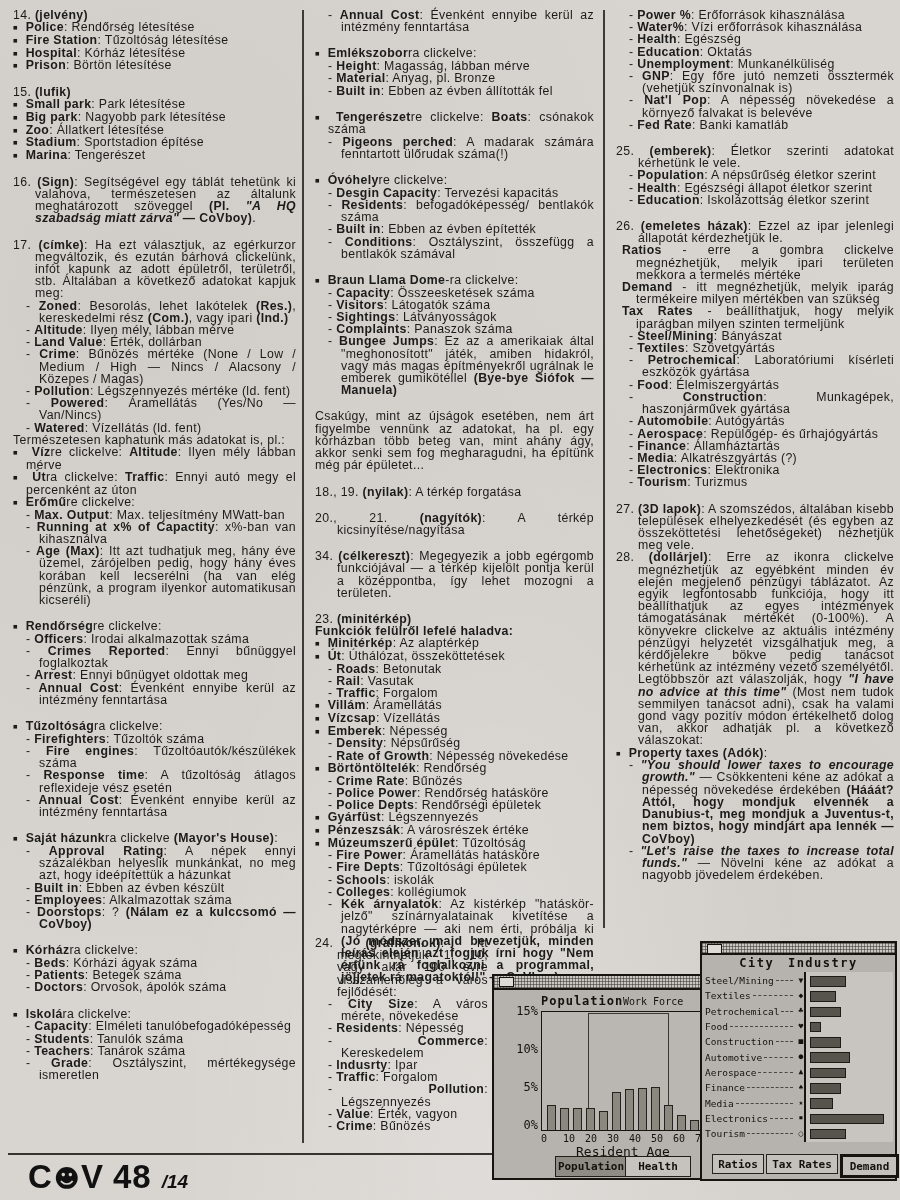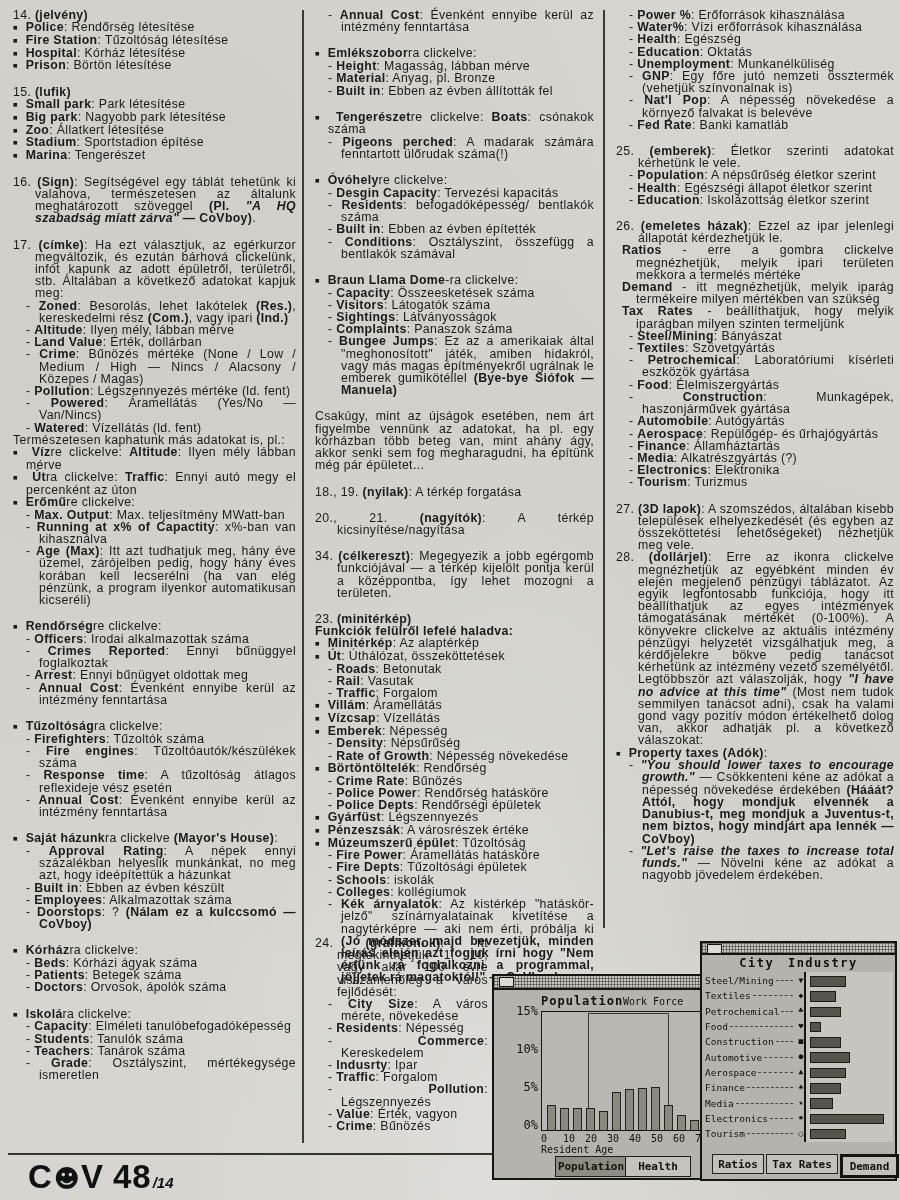--- a/index.html
+++ b/index.html
@@ -39,21 +39,21 @@
   .closebox{position:absolute;left:5px;top:1px;width:13px;height:8px;background:#dedbd6;border:1.5px solid #16140f;}
   .pop-title{position:absolute;left:47px;top:18px;font-size:12px;font-weight:700;letter-spacing:1px;}
   .wf-label{position:absolute;left:129px;top:20px;font-size:10px;white-space:nowrap;}
   .pop-plot{position:absolute;left:47px;top:35px;width:164px;height:118px;border:1.5px solid #16140f;background:#bab7b2;}
   .wf-rect{position:absolute;left:46px;top:1px;bottom:0;width:79px;border:1.5px solid #3a3833;border-bottom:none;}
   .pop-bars{position:absolute;left:0;right:0;top:0;bottom:0;display:flex;align-items:flex-end;padding-left:5px;gap:4px;}
   .pbar{width:7px;background:#8b8880;border:1px solid #24221d;border-bottom:none;flex:none;}
   .ylab{position:absolute;width:42px;text-align:right;font-size:12px;letter-spacing:0;}
   .pop-xticks{position:absolute;left:47px;top:157px;width:170px;display:flex;font-size:10px;}
   .pop-xticks span{width:22px;flex:none;}
-  .resage{position:absolute;left:47px;top:168px;width:164px;font-size:10px;}
+  .resage{position:absolute;left:47px;top:168px;width:164px;text-align:center;font-size:13px;}
   .ptab{position:absolute;top:180px;height:19px;border:1.5px solid #201e19;display:flex;align-items:center;
     justify-content:center;font-size:11px;font-weight:700;}
   .ptab.sel{background:#8f8c85;} .ptab.uns{background:#c6c3be;}
   .ind-title{position:absolute;left:0;right:0;top:13px;text-align:center;font-size:12px;font-weight:700;
     letter-spacing:1.5px;word-spacing:5px;}
   .ind-chartbg{position:absolute;left:102px;top:29px;width:87px;height:170px;background:#c8c5c0;border-left:2px solid #16140f;}
   .ind-rows{position:absolute;left:3px;top:30px;right:2px;}
   .ind-row{display:flex;align-items:center;height:15.3px;}
   .ind-lab{font-size:9.5px;white-space:nowrap;flex:none;letter-spacing:0;}
   .lead{flex:1;margin:0 2px;border-top:1.5px dashed #4a4740;align-self:center;min-width:2px;}
@@ -61,21 +61,21 @@
   .rbar{width:86px;flex:none;position:relative;height:100%;}
   .ibar{position:absolute;left:3px;top:3px;height:8.5px;background:#57544e;border:1px solid #1d1b16;}
   .ind-btn{position:absolute;top:211px;height:18px;background:#c4c1bc;border:1.5px solid #24221d;
     display:flex;align-items:center;justify-content:center;font-size:11px;font-weight:700;letter-spacing:0;}
   .ind-btn.sel{border:3px solid #16140f;}
   
   #footrule{position:absolute;left:8px;top:1153px;width:882px;height:2px;background:#36342f;}
   #logo{position:absolute;left:28px;top:1158px;display:flex;align-items:baseline;color:#111;}
   .lg-big{font-size:33px;font-weight:900;letter-spacing:1px;}
   .lg-face{font-family:"DejaVu Sans",sans-serif;font-size:25px;position:relative;top:-1px;margin:0 1px;}
-  .lg-small{font-size:15px;font-style:italic;font-weight:600;margin-left:1px;}
+  .lg-small{font-size:19px;font-style:italic;font-weight:600;margin-left:10px;}
   .lg-sp{width:9px;}
 </style>
 </head>
 <body>
 
 <div id="col1" class="col">
     <div class="blk h"><span>14. </span><span class="bb">(jelvény)</span></div>
     <div class="blk b1"><span class="mk">■ </span><span class="bb">Police</span><span>: Rendőrség létesítése</span></div>
     <div class="blk b1"><span class="mk">■ </span><span class="bb">Fire Station</span><span>: Tűzoltóság létesítése</span></div>
     <div class="blk b1"><span class="mk">■ </span><span class="bb">Hospital</span><span>: Kórház létesítése</span></div>

